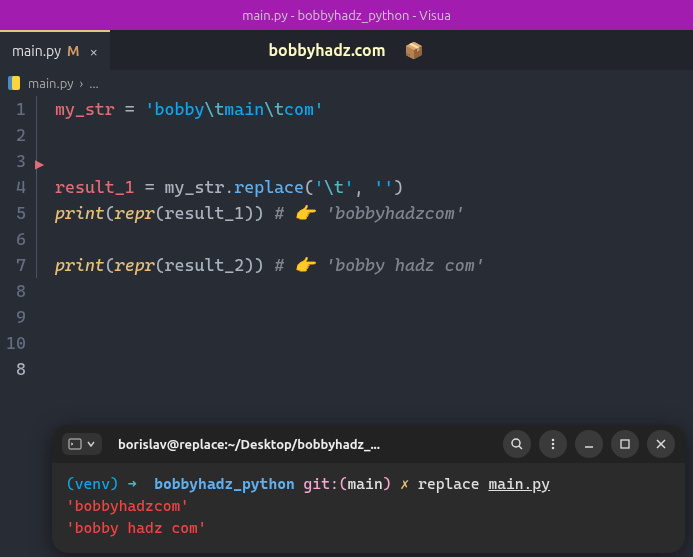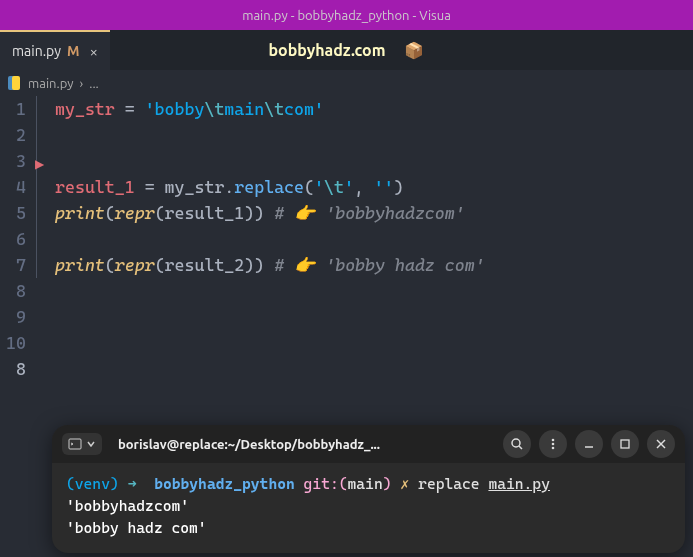--- a/index.html
+++ b/index.html
@@ -163,21 +163,21 @@
   line-height: 22px;
   color: #e0e0e0;
 }
 .t-venv { color: #0ea5e9; }
 .t-arrow { color: #56b6c2; }
 .t-dir { color: #61afef; font-weight: 700; }
 .t-git { color: #f9a8d4; }
 .t-branch { color: #e5e5e5; }
 .t-x { color: #e5c07b; }
 .t-cmd-file { text-decoration: underline; }
-.t-out { color: #ffffff; }
+.t-out { color: #ef4444; }
 </style>
 </head>
 <body>
 
 <div class="titlebar">
   <span>main.py - bobbyhadz_python - Visua</span>
 </div>
 
 <div class="tabbar">
   <div class="tab">

